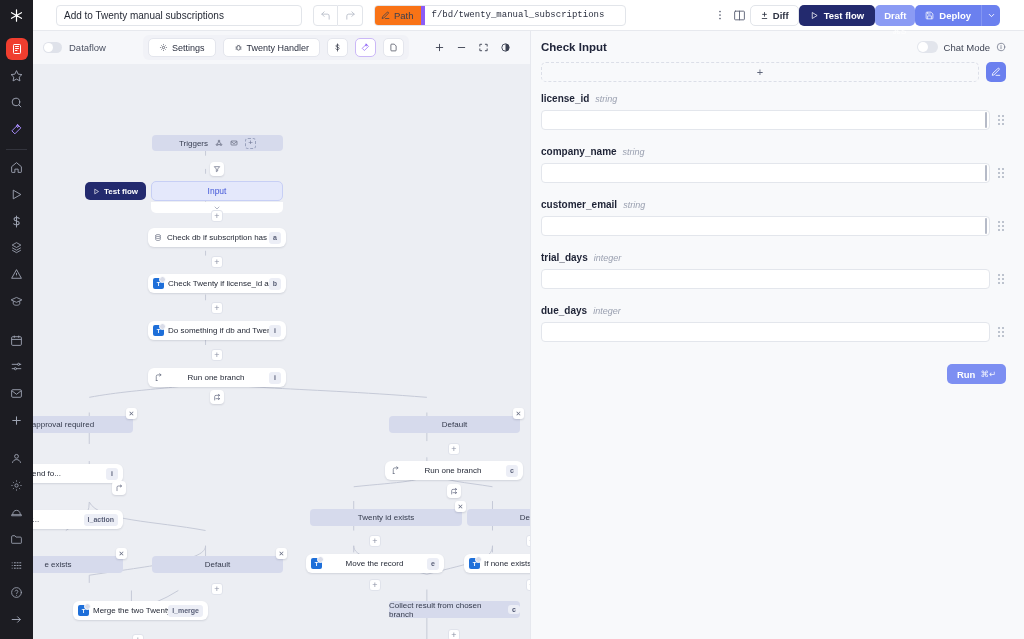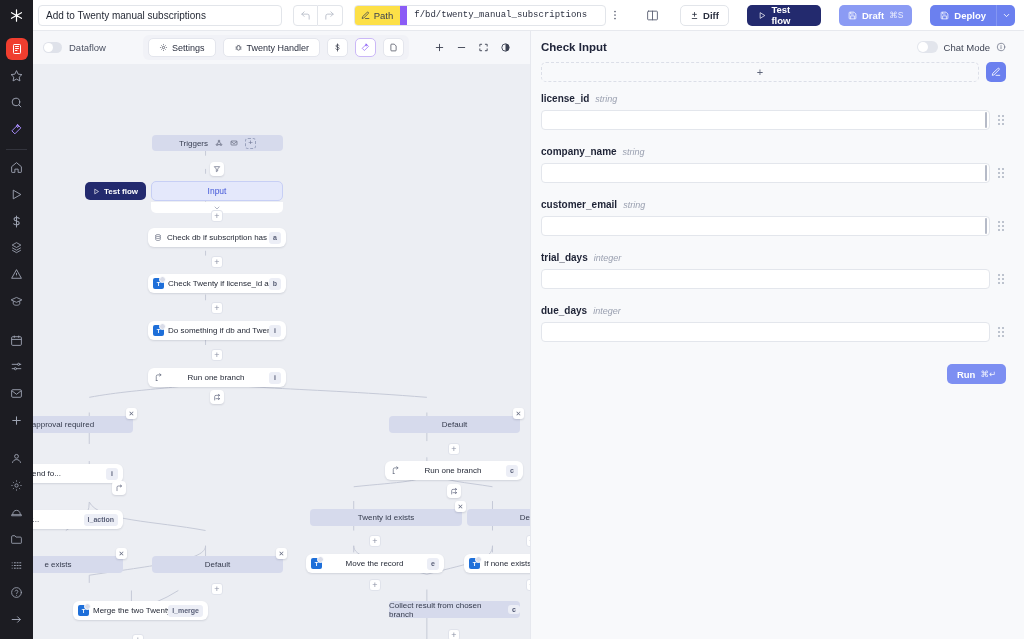--- a/index.html
+++ b/index.html
@@ -22,21 +22,21 @@
   }
   .brand {
     width: 33px; height: 31px;
     background: #1c1c22;
     display: flex; align-items: center; justify-content: center;
     flex: 0 0 33px;
   }
   .brand svg { width: 17px; height: 17px; }
 
   .title-input {
-    margin-left: 5px;
+    margin-left: 23px;
     width: 246px; height: 21px;
     border: 1px solid #e2e5ea; border-radius: 4px;
     background: #fff;
     font-size: 10px; color: #1f2430;
     padding: 0 7px;
     font-family: "Liberation Sans", sans-serif;
     display: flex; align-items: center;
   }
   .undo-redo { display: flex; margin-left: 11px; }
   .ur-btn {
@@ -52,38 +52,38 @@
   .path-group {
     margin-left: 11px;
     display: flex; align-items: center;
     height: 21px;
     border: 1px solid #e2e5ea; border-radius: 4px;
     background: #fff;
     overflow: hidden;
   }
   .path-label {
     display: flex; align-items: center; gap: 4px;
-    background: #fde047;
+    background: #f97316;
     height: 100%;
     padding: 0 7px 0 6px;
     font-size: 9.5px; color: #3b4050;
-    border-right: 7px solid #8b5cf6;
+    border-right: 4px solid #8b5cf6;
   }
   .path-value {
     width: 200px; height: 100%;
     display: flex; align-items: center;
     padding: 0 7px;
     font-family: "Liberation Mono", monospace;
     font-size: 9px; color: #2b3040;
   }
 
   .topbar-right {
     margin-left: auto;
-    display: flex; align-items: center; gap: 18px;
-    padding-right: 9px;
+    display: flex; align-items: center; gap: 0;
+    padding-right: 24px;
   }
   .icon-btn-plain {
     width: 20px; height: 20px;
     display: flex; align-items: center; justify-content: center;
     color: #5b6173; border-radius: 4px;
   }
   .diff-btn {
     height: 21px; padding: 0 9px;
     border: 1px solid #e2e5ea; border-radius: 5px;
     background: #fff;
@@ -94,22 +94,22 @@
     height: 21px; padding: 0 11px;
     border-radius: 5px;
     background: #232a6e;
     display: flex; align-items: center; gap: 5px;
     font-size: 9.5px; color: #ffffff; font-weight: 600;
   }
   .draft-btn {
     height: 21px; padding: 0 9px;
     border-radius: 5px;
     background: #8b9bf4;
-    display: flex; align-items: center; gap: 5px;
-    font-size: 9.5px; color: #ffffff; font-weight: 600;
+    display: flex; align-items: flex-end; gap: 5px;
+    font-size: 9.5px; color: #ffffff; font-weight: 600; flex-direction: column;
   }
   .draft-kbd { font-size: 8.5px; opacity: .82; font-weight: 500; }
   .deploy-wrap { display: flex; }
   .deploy-btn {
     height: 21px; padding: 0 10px;
     border-radius: 5px 0 0 5px;
     background: #6b80ef;
     display: flex; align-items: center; gap: 5px;
     font-size: 9.5px; color: #ffffff; font-weight: 600;
   }

